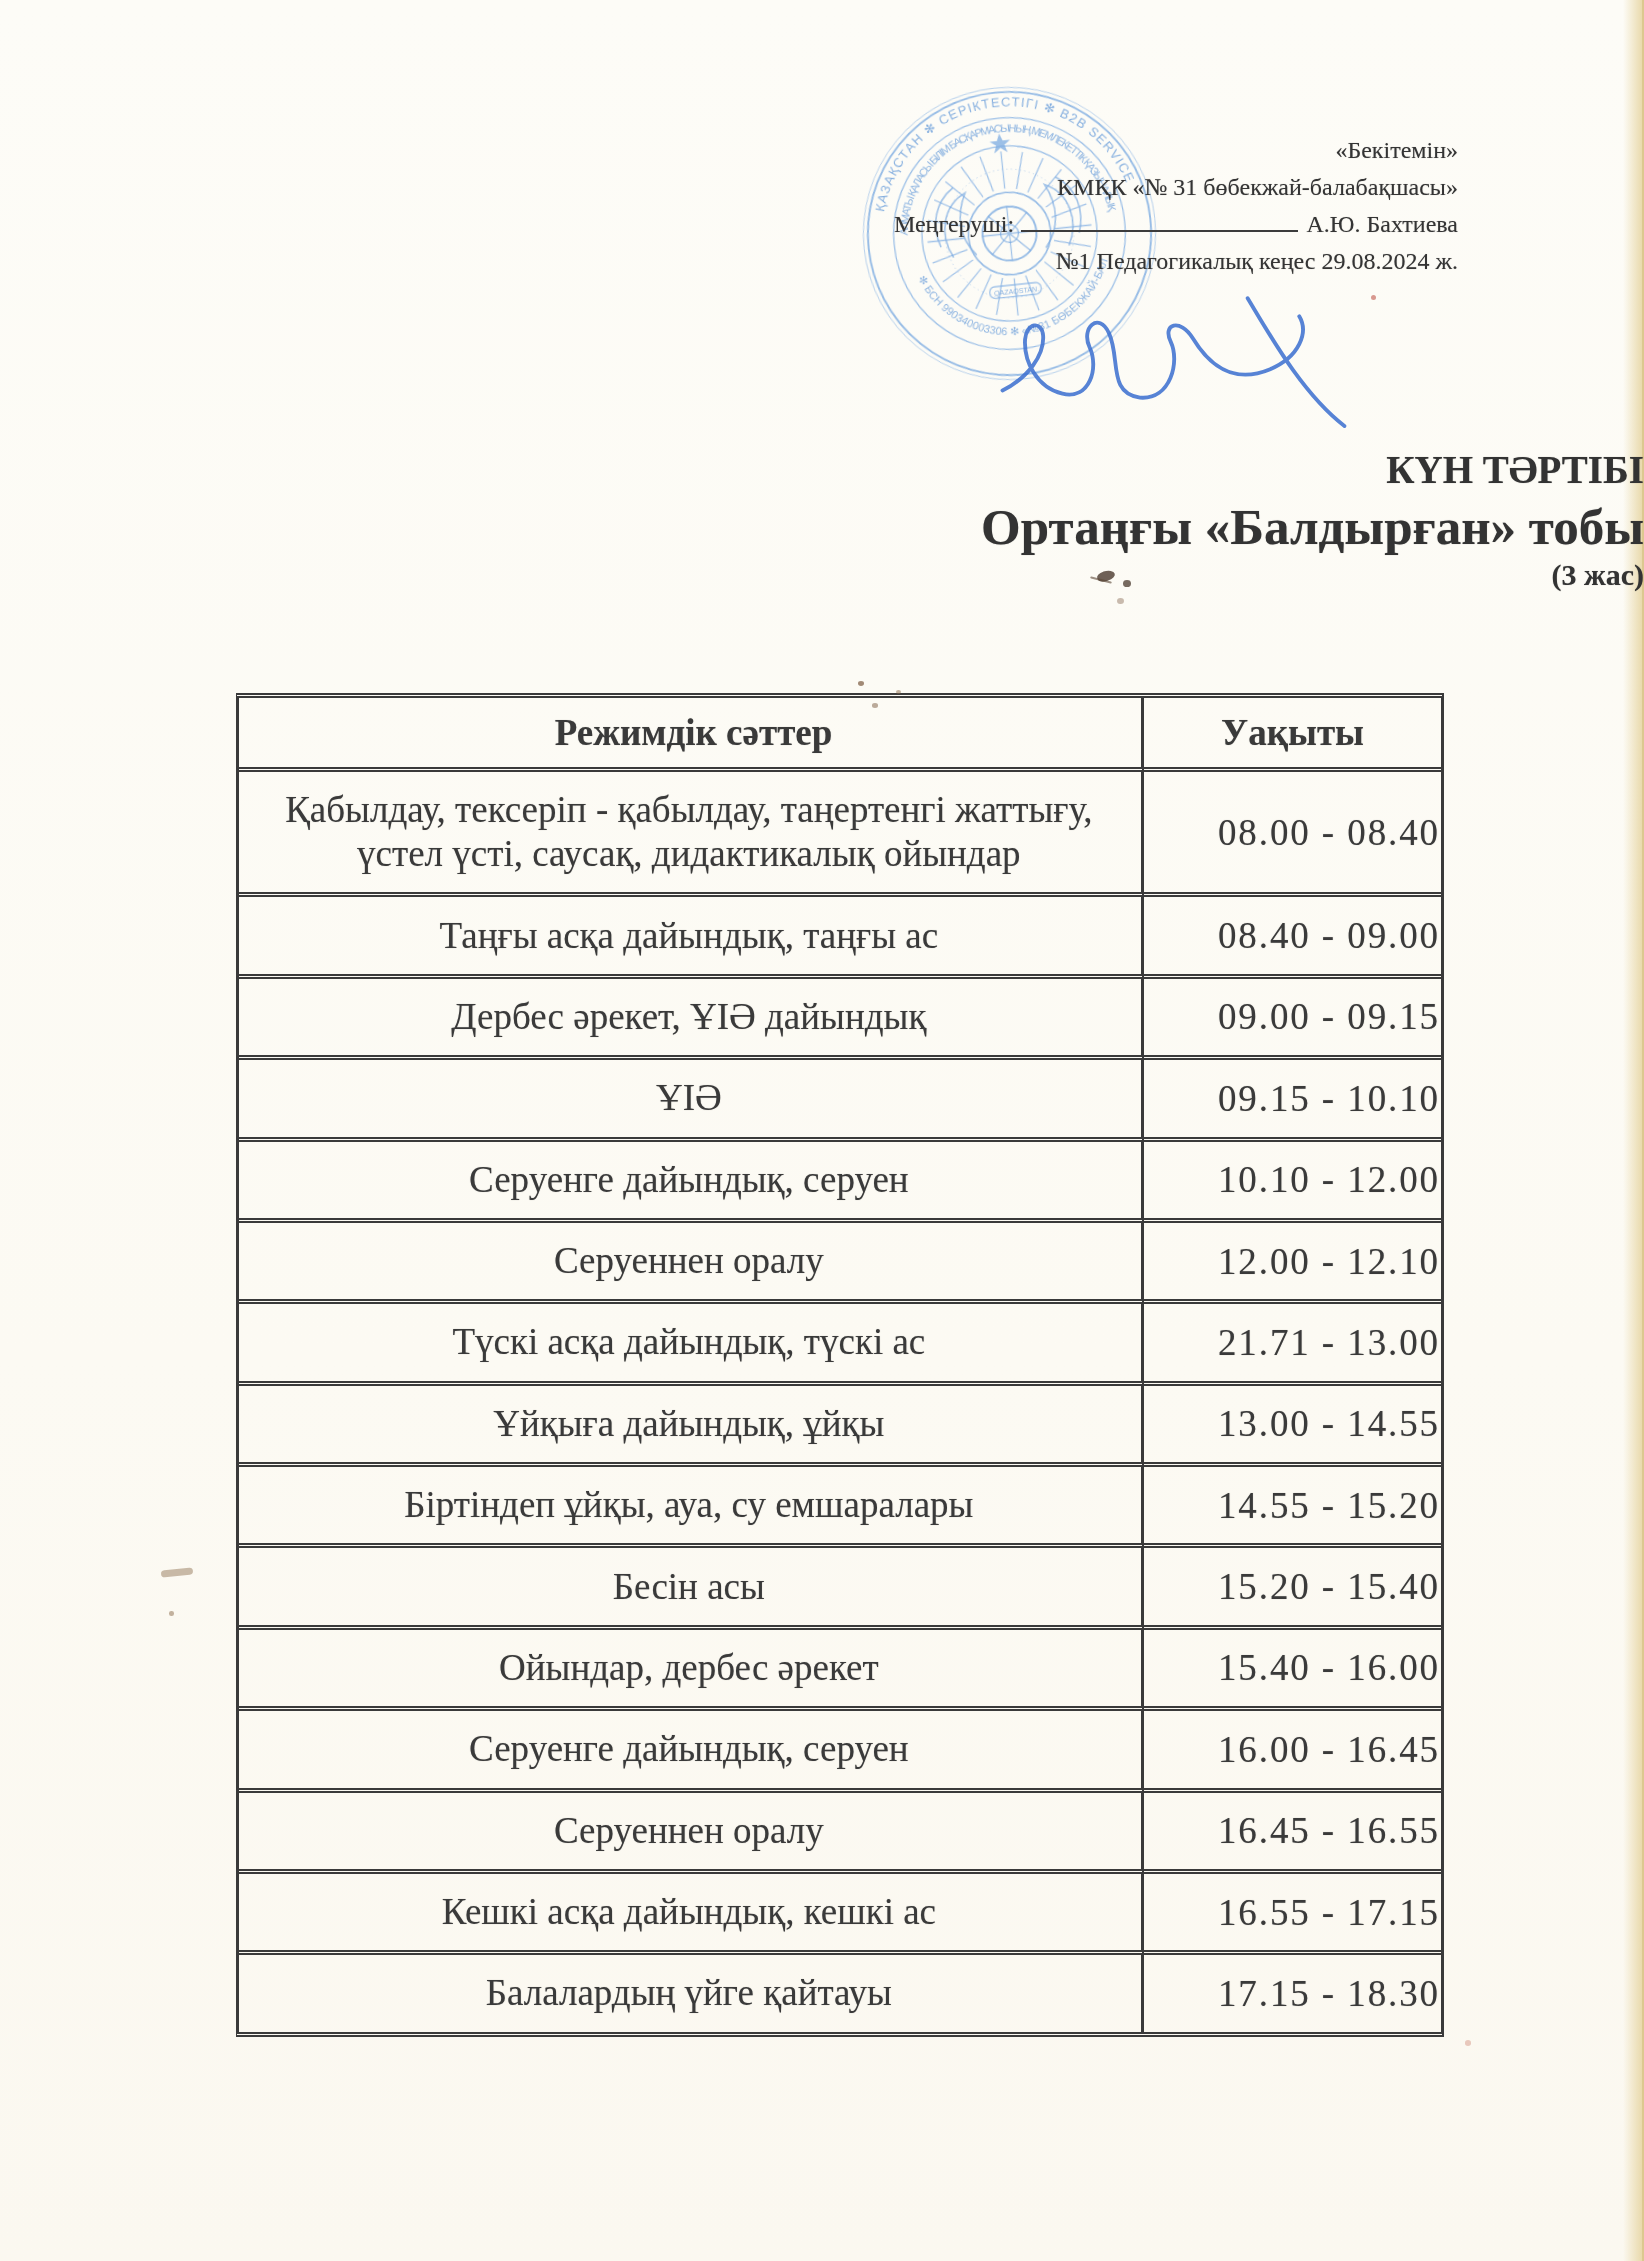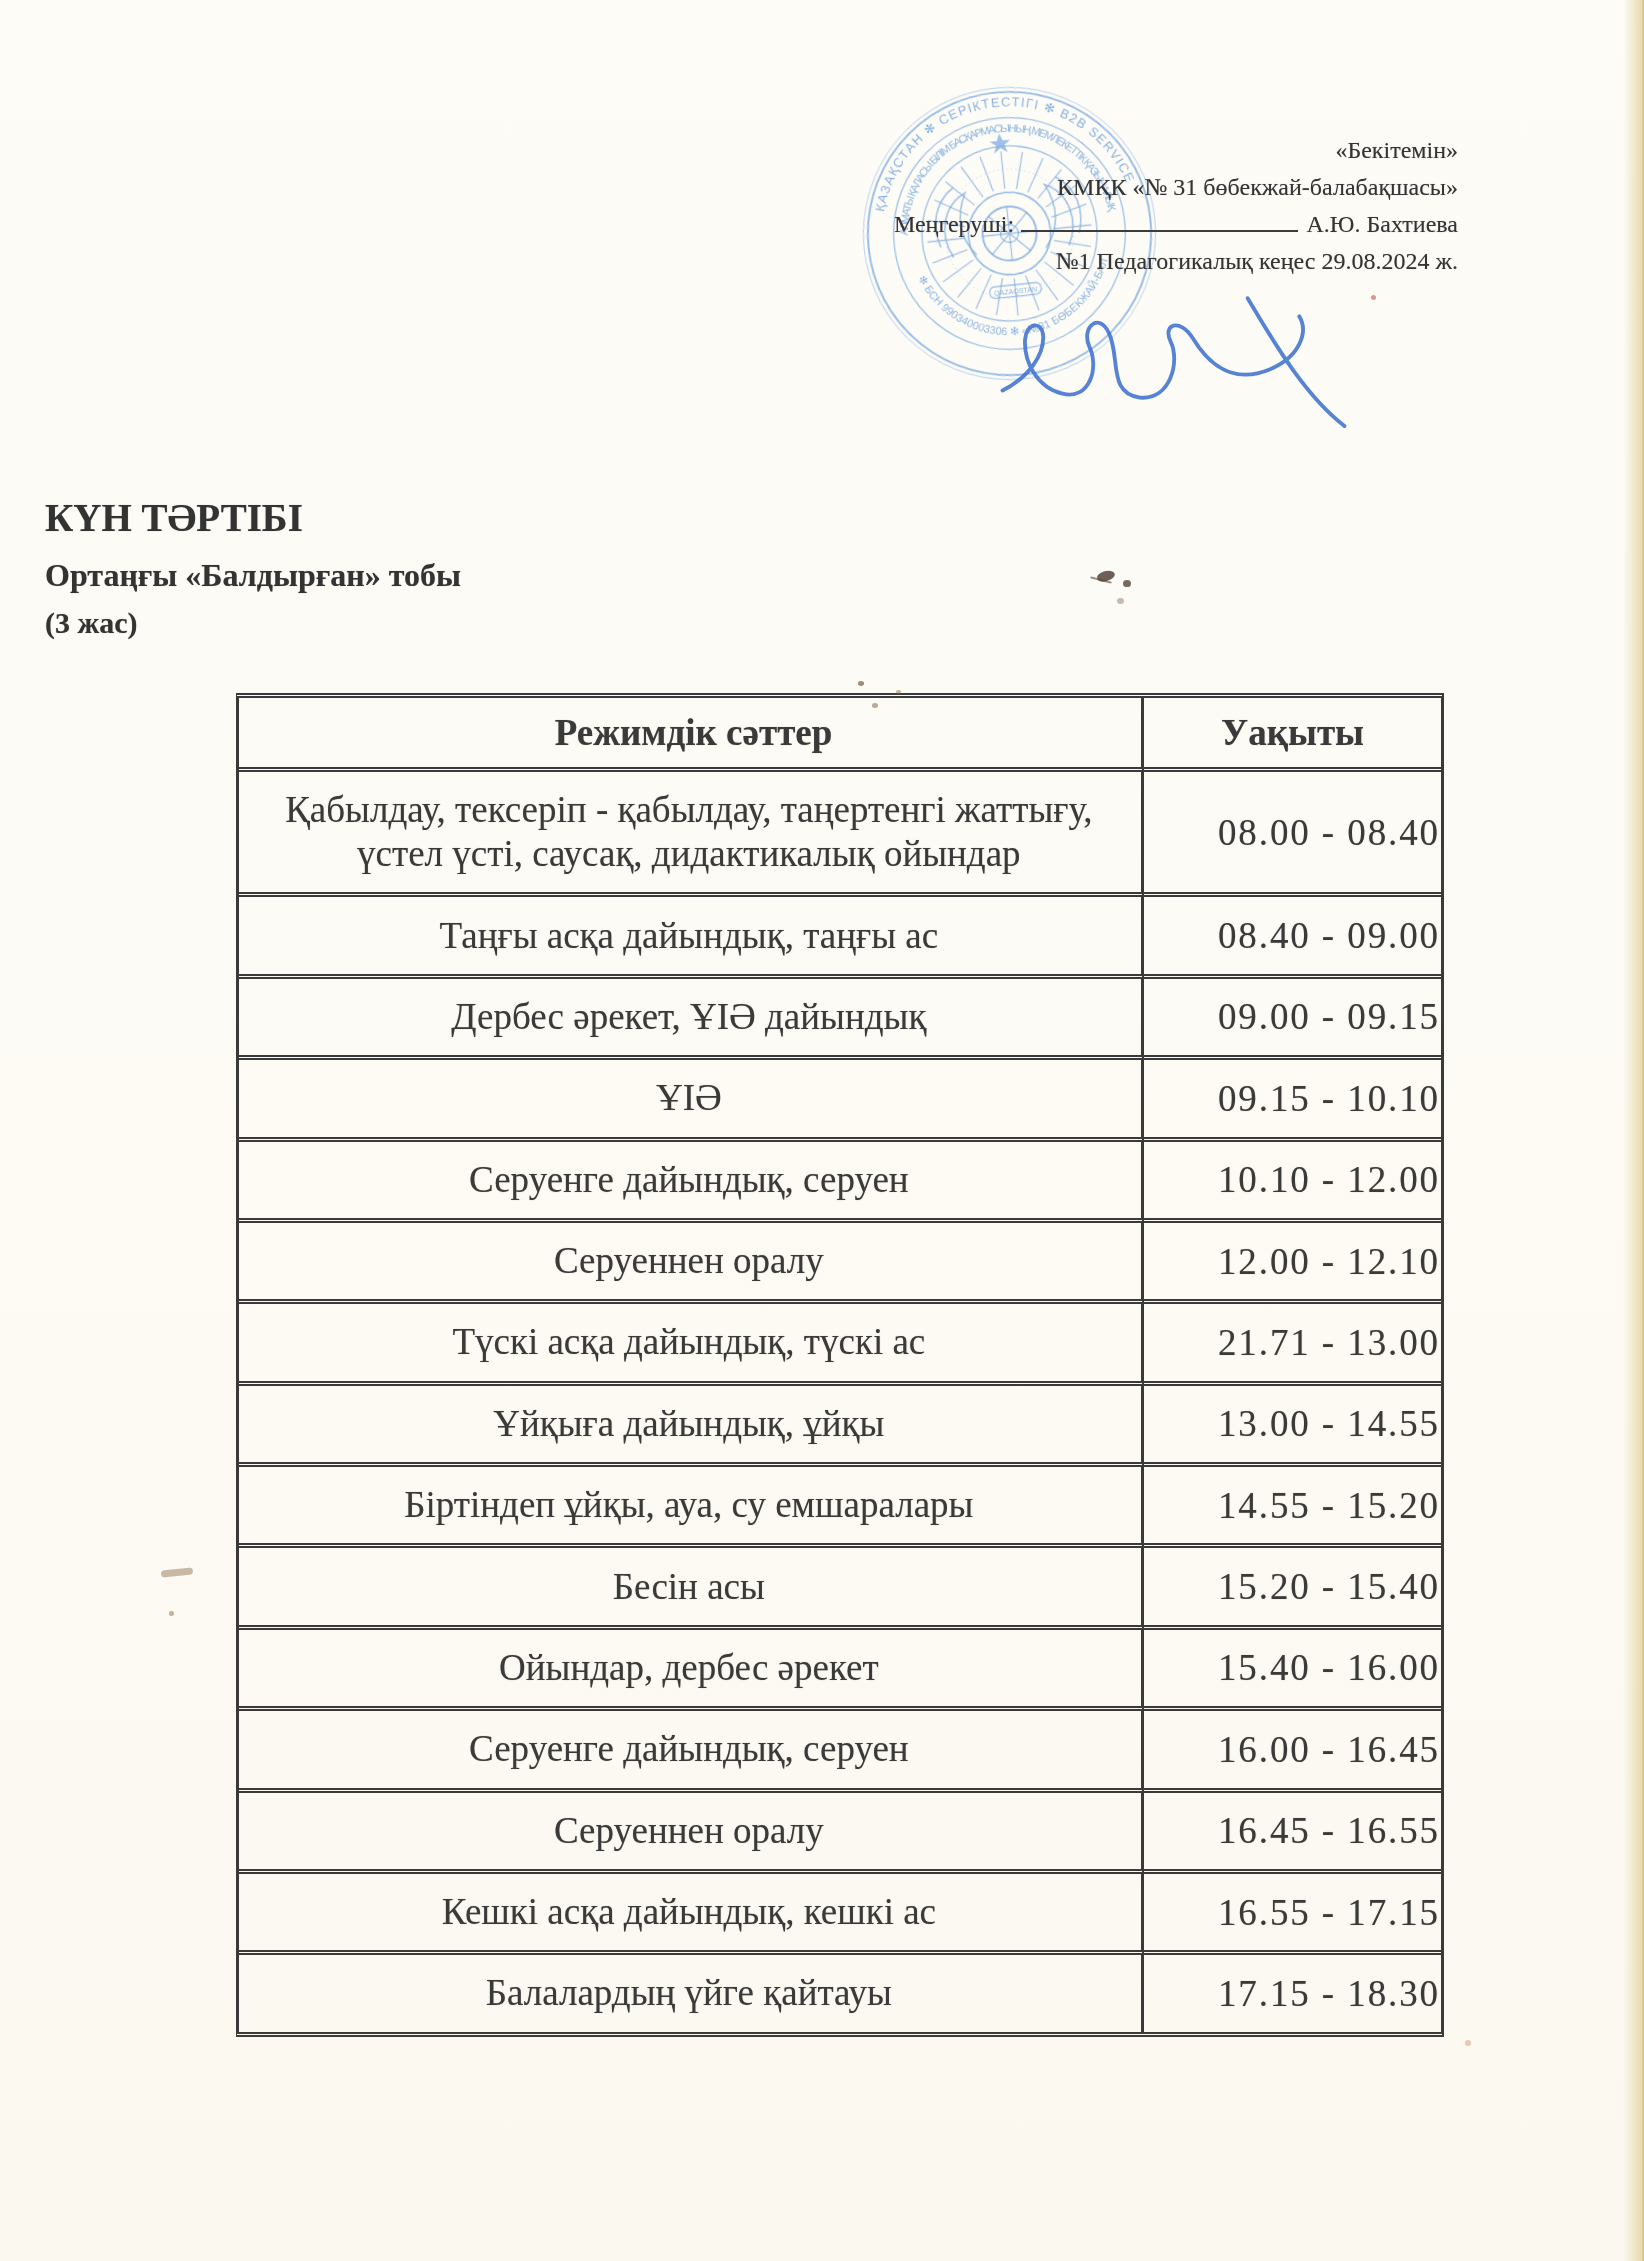--- a/index.html
+++ b/index.html
@@ -29,27 +29,26 @@
     position:absolute; left:855px; top:79px; width:309px; height:309px;
     z-index:1; transform:rotate(-6deg); opacity:.87; filter:blur(0.3px);
   }
   
   .signature{
     position:absolute; left:967px; top:271px; width:400px; height:168px;
     z-index:4; opacity:.85; filter:blur(0.2px);
   }
   
   .title-block{
-    position:absolute; top:446px; left:45px; width:1599px; text-align:left;
+    position:absolute; top:446px; left:45px; width:1599px; text-align:right;
     font-weight:bold; color:#333; z-index:2;
     text-shadow:0 0 1px rgba(40,40,40,.4);
-    margin-top:48px;
   }
   .title-l1{font-size:39px; line-height:48px;}
-  .title-l2{font-size:32px; line-height:48px; margin-top:9px;}
+  .title-l2{font-size:51px; line-height:48px; margin-top:9px;}
   .title-l3{font-size:30px; line-height:48px;}
   
   .tbl-wrap{
     position:absolute; left:236px; top:693px; width:1208px; box-sizing:border-box;
     border-top:5.8px double #3a3a3a; border-bottom:5.8px double #3a3a3a;
     border-left:3.2px solid #3a3a3a; border-right:3.2px solid #3a3a3a;
     background:transparent; z-index:2;
   }
   table.schedule{border-collapse:separate; border-spacing:0; width:100%;}
   .schedule th,.schedule td{

